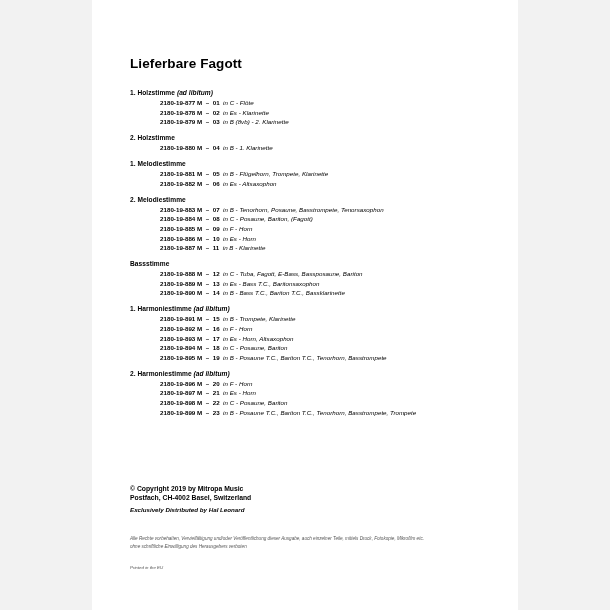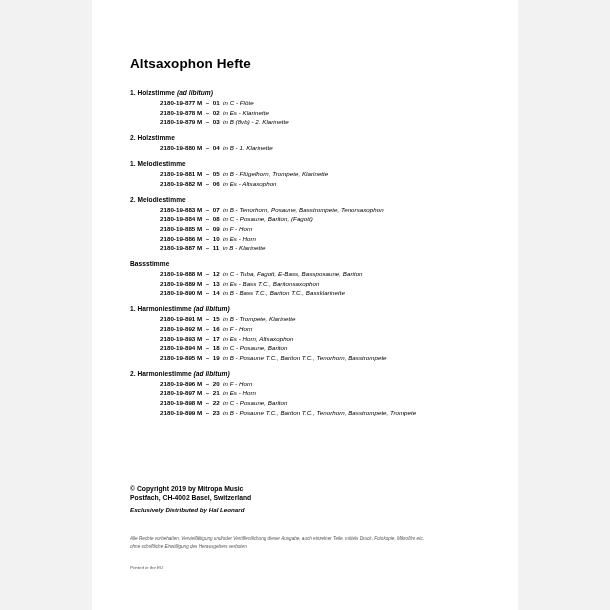--- a/index.html
+++ b/index.html
@@ -94,21 +94,21 @@
     font-size: 4.4px;
     font-style: italic;
     color: #555;
   }
 </style>
 </head>
 <body>
 
 <div class="page">
   <div class="content">
-    <h1 class="title">Altsaxophon Hefte</h1>
+    <h1 class="title">Lieferbare Fagott</h1>
     <div id="groups">
         <div class="group">
           <div class="group-head"><span>1. Holzstimme</span><span class="ital"> (ad libitum)</span></div>
           <div class="item"><span class="code">2180-19-877 M</span>&nbsp;&nbsp;<span class="code">–</span>&nbsp;&nbsp;<span class="code">01</span>&nbsp;&nbsp;<span class="desc">in C - Flöte</span></div>
           <div class="item"><span class="code">2180-19-878 M</span>&nbsp;&nbsp;<span class="code">–</span>&nbsp;&nbsp;<span class="code">02</span>&nbsp;&nbsp;<span class="desc">in Es - Klarinette</span></div>
           <div class="item"><span class="code">2180-19-879 M</span>&nbsp;&nbsp;<span class="code">–</span>&nbsp;&nbsp;<span class="code">03</span>&nbsp;&nbsp;<span class="desc">in B (8vb) - 2. Klarinette</span></div>
         </div>
         <div class="group">
           <div class="group-head"><span>2. Holzstimme</span></div>
           <div class="item"><span class="code">2180-19-880 M</span>&nbsp;&nbsp;<span class="code">–</span>&nbsp;&nbsp;<span class="code">04</span>&nbsp;&nbsp;<span class="desc">in B - 1. Klarinette</span></div>

